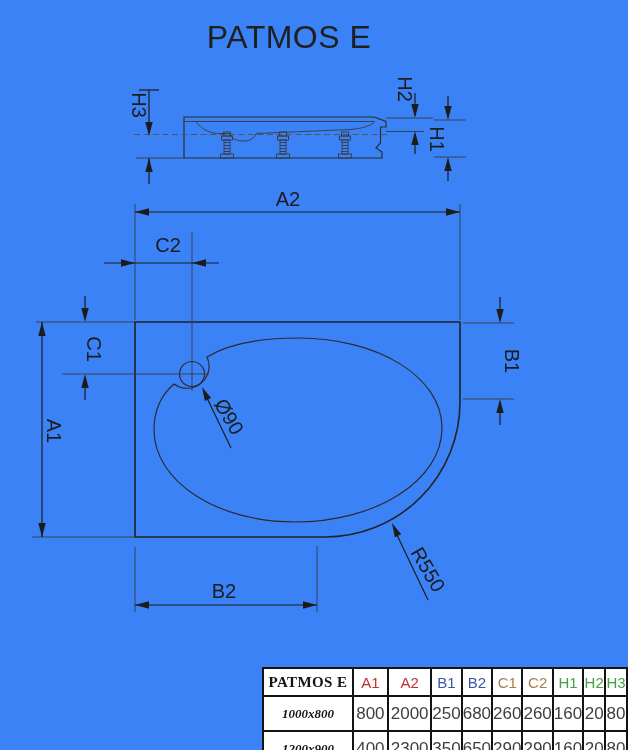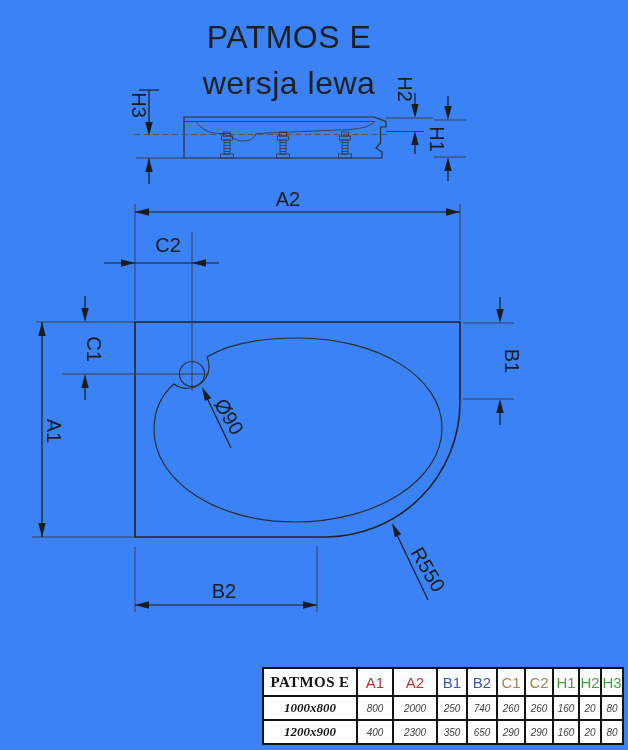--- a/index.html
+++ b/index.html
@@ -21,40 +21,39 @@
   .t-blue{fill:var(--blue,#3a57a8);}
   .t-brown{fill:var(--brown,#a5804d);}
   .t-green{fill:var(--green,#45a045);}
 
   
   .dims-table{position:absolute;left:262px;top:667px;border-collapse:collapse;
               table-layout:fixed;background:#fff;}
   .dims-table th,.dims-table td{border:2px solid #131313;text-align:center;
               padding:0;vertical-align:middle;overflow:hidden;}
   .dims-table thead tr{height:28px;}
-  .dims-table tbody tr{height:24px;}
+  .dims-table tbody tr{height:35px;}
   .model{font-family:"Liberation Serif",serif;font-weight:bold;font-size:15px;
          color:#141414;letter-spacing:.4px;}
   .size{font-family:"Liberation Serif",serif;font-weight:bold;font-style:italic;
         font-size:13px;color:#141414;}
   .hdr{font-size:15px;font-weight:normal;}
-  .num{font-size:10px;color:#3e3e3e;font-style:italic;}
+  .num{font-size:17px;color:#3e3e3e;}
   .c-red{color:var(--red,#c03232);}
   .c-blue{color:var(--blue,#3a57a8);}
   .c-brown{color:var(--brown,#a5804d);}
   .c-green{color:var(--green,#45a045);}
 </style>
 </head>
 <body>
 
 <div class="page">
 
   <div class="title">
     <div>PATMOS E</div>
-    <div>wersja lewa</div>
   </div>
 
   <svg class="drawing" width="628" height="750" viewBox="0 0 628 750">
 
     <defs>
       <g id="foot">
         <rect x="-3.5" y="132" width="7" height="4" class="thin"></rect>
         <rect x="-5.5" y="136" width="11" height="4" class="thin"></rect>
         <rect x="-3" y="140" width="6" height="14" class="thin"></rect>
         <path class="thin" d="M-3,142.5 H3 M-3,145.5 H3 M-3,148.5 H3 M-3,151.5 H3"></path>
@@ -194,21 +193,21 @@
         <th class="hdr c-green">H2</th>
         <th class="hdr c-green">H3</th>
       </tr>
     </thead>
     <tbody>
       <tr>
         <td class="size">1000x800</td>
         <td class="num">800</td>
         <td class="num">2000</td>
         <td class="num">250</td>
-        <td class="num">740</td>
+        <td class="num">680</td>
         <td class="num">260</td>
         <td class="num">260</td>
         <td class="num">160</td>
         <td class="num">20</td>
         <td class="num">80</td>
       </tr>
       <tr>
         <td class="size">1200x900</td>
         <td class="num">400</td>
         <td class="num">2300</td>

